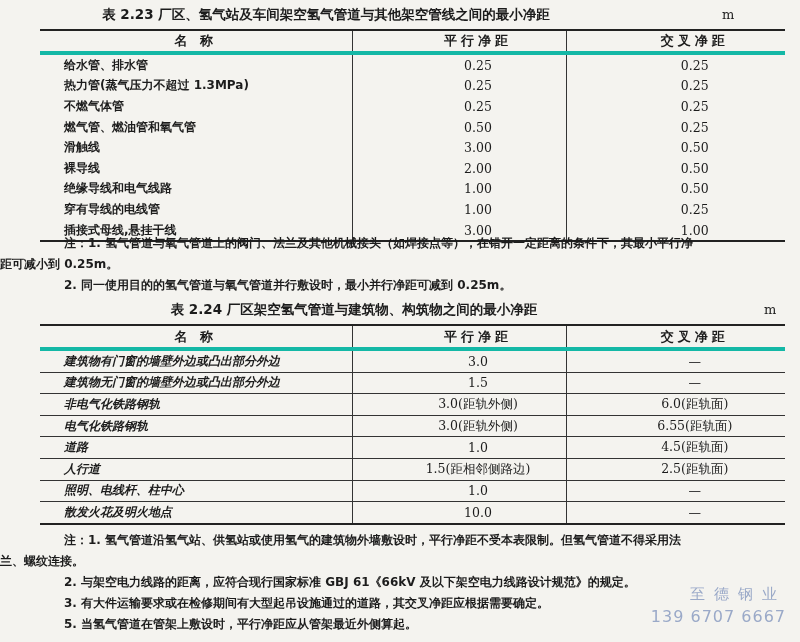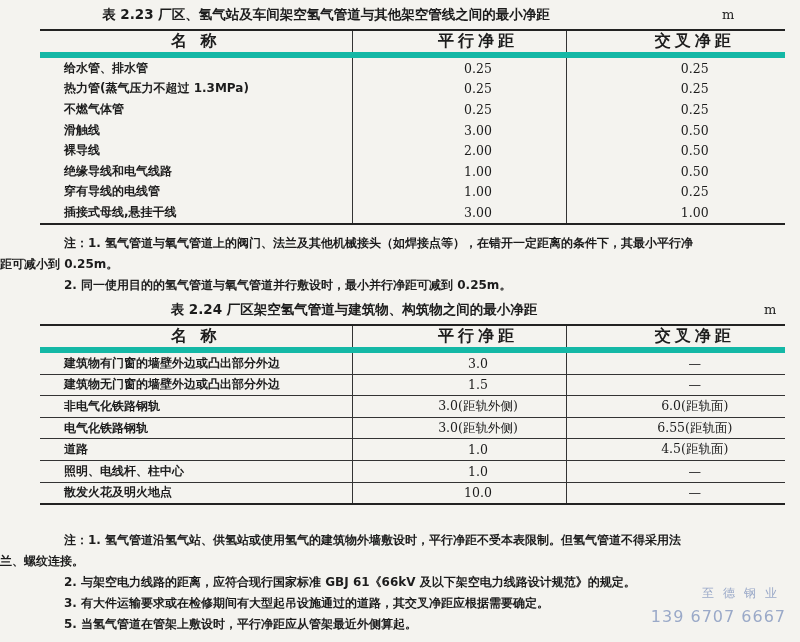--- a/index.html
+++ b/index.html
@@ -17,47 +17,47 @@
     text-align:center;
   }
   .caption .unit { position:absolute; font-weight:normal; font-family:"DejaVu Serif", serif; font-size:13px; }
   table.t {
     position:absolute; left:40px; width:745px;
     border-collapse:collapse;
     font-size:12.5px;
   }
   table.t th {
     font-weight:bold; letter-spacing:4px;
-    border-bottom:6px solid #14b8a6;
-    font-family:"DejaVu Sans", sans-serif; font-size:16px;
+    border-bottom:4px solid #14b8a6;
+    font-family:"DejaVu Sans", sans-serif; font-size:13px;
   }
   table.t td, table.t th { padding:0; vertical-align:middle; }
   table.t td.c, table.t th.c { text-align:center; }
   table.t td.n { padding-left:24px; font-family:"DejaVu Sans", sans-serif; font-weight:bold; font-size:12px; }
   table.t .vl { border-left:1px solid #333;padding-left:38px; }
   #t1 { top:29px; border-top:2px solid #222; border-bottom:2px solid #222; }
   #t1 th { height:20px; }
   #t1 td { height:20.6px; }
   #t2 { top:324px; border-top:2px solid #222; border-bottom:2px solid #222; }
   #t2 th { height:21px; }
   #t2 td { height:20.6px; border-bottom:1px solid #333; }
   #t2 tr:last-child td { border-bottom:none; }
-  #t2 td.n { padding-left:24px; }
+  #t2 td.n { padding-left:24px;font-style:italic; }
   .notes {
     position:absolute; left:40px; width:745px;
     font-family:"DejaVu Sans", sans-serif; font-size:12px; font-weight:bold;
     line-height:21px;
   }
   .notes p { margin:0; }
   .notes .ind { text-indent:24px; }
   .wm {
     position:absolute; right:14px; text-align:right;
     color:#9aa9c8; font-family:"DejaVu Sans", sans-serif;
   }
-  .wm1 { top:585px; font-size:12px; letter-spacing:9px; }
+  .wm1 { top:585px; font-size:15px; letter-spacing:9px; }
   .wm2 { top:607px; font-size:16px; letter-spacing:1px; }
 </style>
 </head>
 <body>
 
 <div class="caption" style="top:6px;">
   <span>表 2.23  厂区、氢气站及车间架空氢气管道与其他架空管线之间的最小净距</span>
   <span class="unit" style="left:722px; top:1px;">m</span>
 </div>
 
@@ -84,20 +84,25 @@
       <td class="n">热力管(蒸气压力不超过 1.3MPa)</td>
       <td class="c vl">0.25</td>
       <td class="c vl">0.25</td>
     </tr>
     <tr>
       <td class="n">不燃气体管</td>
       <td class="c vl">0.25</td>
       <td class="c vl">0.25</td>
     </tr>
     <tr>
+      <td class="n">燃气管、燃油管和氧气管</td>
+      <td class="c vl">0.50</td>
+      <td class="c vl">0.25</td>
+    </tr>
+    <tr>
       <td class="n">滑触线</td>
       <td class="c vl">3.00</td>
       <td class="c vl">0.50</td>
     </tr>
     <tr>
       <td class="n">裸导线</td>
       <td class="c vl">2.00</td>
       <td class="c vl">0.50</td>
     </tr>
     <tr>
@@ -162,20 +167,25 @@
       <td class="n">电气化铁路钢轨</td>
       <td class="c vl">3.0(距轨外侧)</td>
       <td class="c vl">6.55(距轨面)</td>
     </tr>
     <tr>
       <td class="n">道路</td>
       <td class="c vl">1.0</td>
       <td class="c vl">4.5(距轨面)</td>
     </tr>
     <tr>
+      <td class="n">人行道</td>
+      <td class="c vl">1.5(距相邻侧路边)</td>
+      <td class="c vl">2.5(距轨面)</td>
+    </tr>
+    <tr>
       <td class="n">照明、电线杆、柱中心</td>
       <td class="c vl">1.0</td>
       <td class="c vl">—</td>
     </tr>
     <tr>
       <td class="n">散发火花及明火地点</td>
       <td class="c vl">10.0</td>
       <td class="c vl">—</td>
     </tr>
   </tbody>

